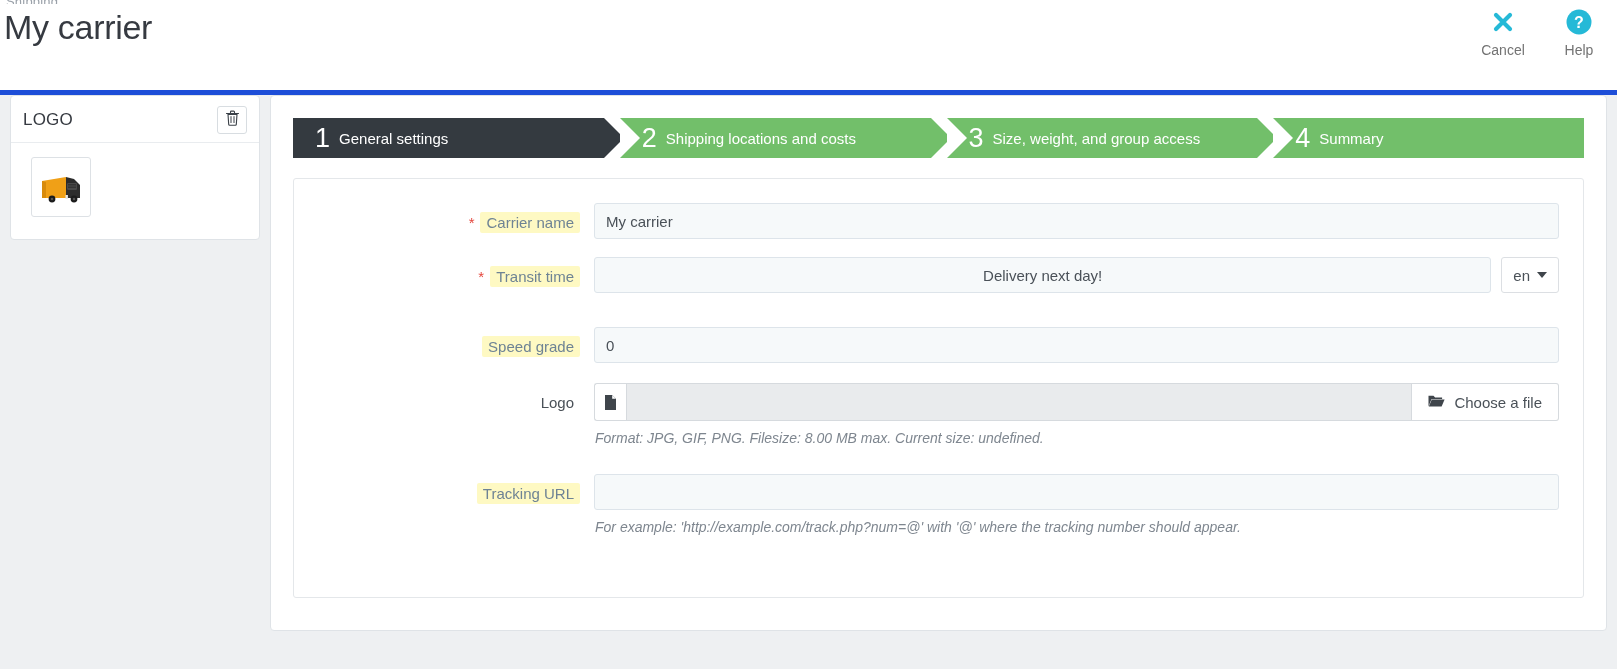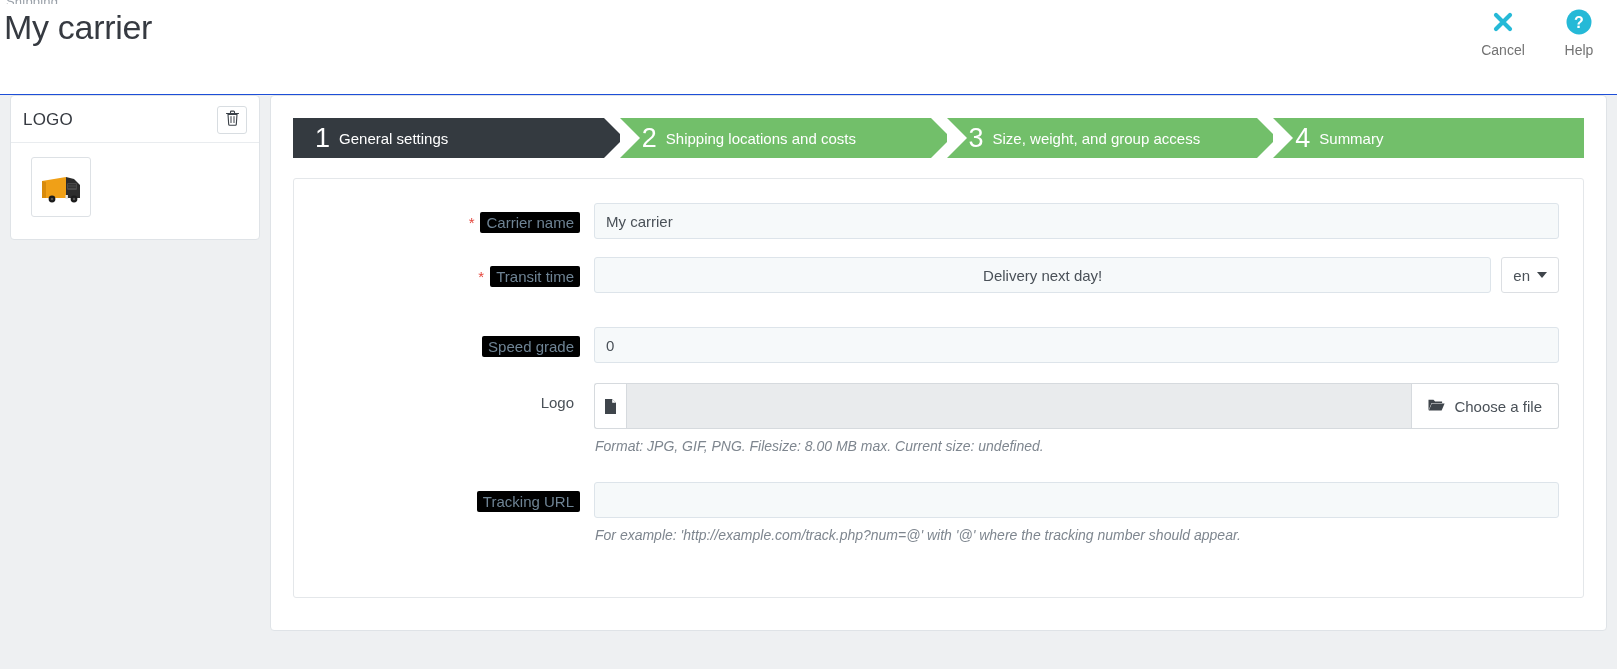--- a/index.html
+++ b/index.html
@@ -10,21 +10,21 @@
     background: #ffffff;
     font-family: "Liberation Sans", sans-serif;
     -webkit-font-smoothing: antialiased;
   }
 
   
   .header {
     position: relative;
     height: 95px;
     background: #ffffff;
-    border-bottom: 1px solid #1d4ed8;
+    border-bottom: 5px solid #1d4ed8;
   }
   .breadcrumb {
     position: absolute;
     left: 6px; top: -6px;
     font-size: 13px;
     color: #9aa1a9;
     letter-spacing: .2px;
     overflow: hidden;
     height: 10px;
     white-space: nowrap;
@@ -208,21 +208,21 @@
     gap: 6px;
   }
   .req {
     color: #e4463d;
     font-size: 15px;
     line-height: 1;
   }
   .field-label {
     font-size: 15px;
     color: #6e8394;
-    background: #000000;
+    background: #fef9c3;
     padding: 2px 6px;
     border-radius: 2px;
     white-space: nowrap;
   }
   .field-label.plain { background: transparent; color: #4a5158; }
   .control-col { flex: 1 1 auto; min-width: 0; }
 
   .text-input {
     width: 100%;
     height: 36px;
@@ -255,21 +255,21 @@
     width: 0; height: 0;
     border-left: 5px solid transparent;
     border-right: 5px solid transparent;
     border-top: 6px solid #3f454b;
   }
 
   .file-input-group {
     display: flex;
     align-items: stretch;
     width: 100%;
-    height: 46px;
+    height: 38px;
   }
   .file-icon-box {
     width: 32px;
     flex: 0 0 32px;
     border: 1px solid #d6dade;
     border-right: none;
     border-radius: 3px 0 0 3px;
     background: #ffffff;
     display: flex; align-items: center; justify-content: center;
     color: #3f454b;

